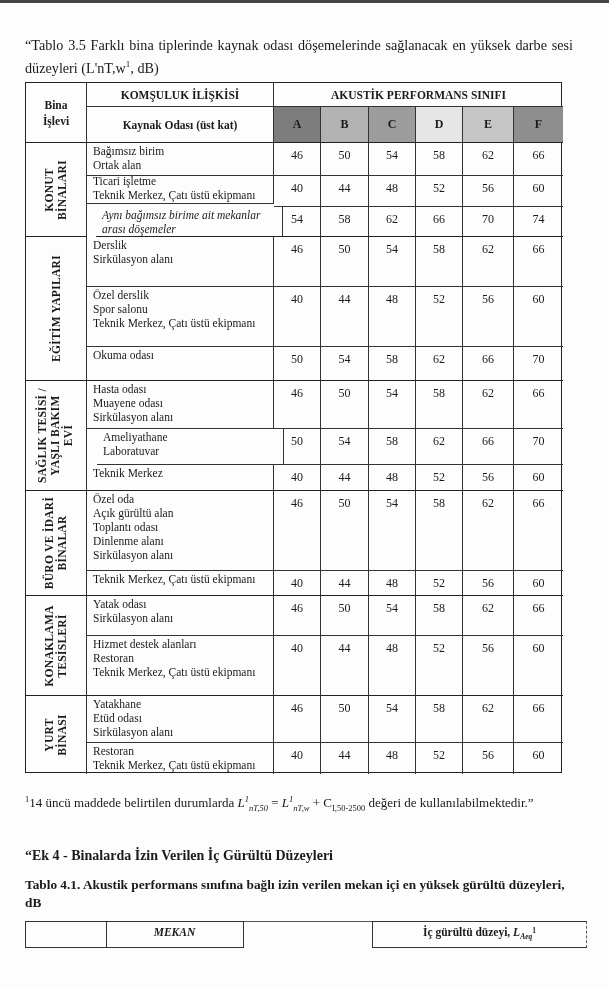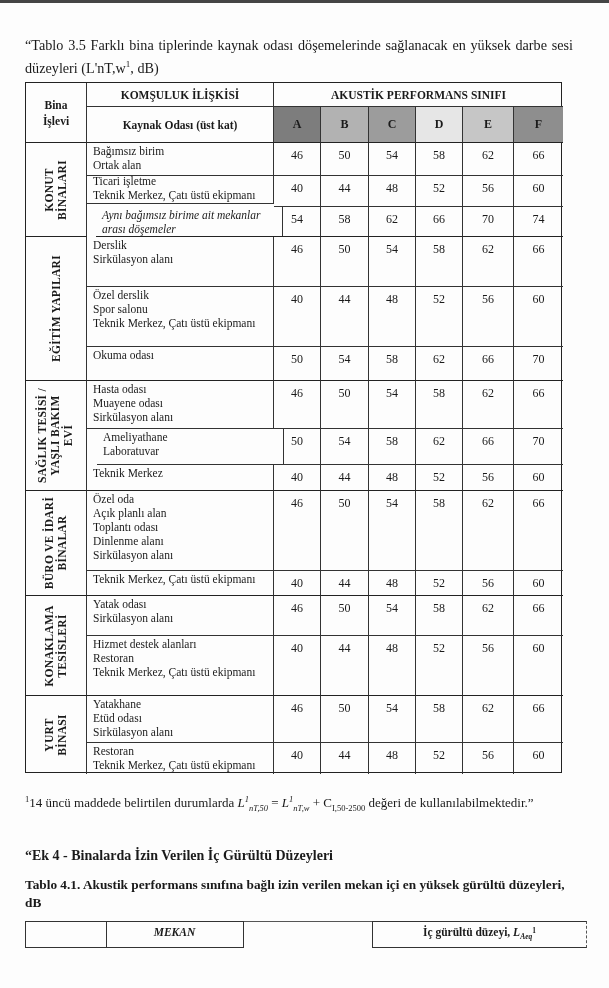--- a/index.html
+++ b/index.html
@@ -186,21 +186,21 @@
     <div class="cell val" style="left: 437px; top: 382px; width: 51px; height: 26px; border-bottom: 1.6px solid rgb(34, 34, 34);">56</div>
     <div class="cell val" style="left: 488px; top: 382px; width: 49px; height: 26px; border-bottom: 1.6px solid rgb(34, 34, 34); border-right: none;">60</div>
     <div class="group-label" style="left: 0px; top: 408px; width: 61px; height: 105px;">
       <span>
         <div>BÜRO VE İDARİ</div>
         <div>BİNALAR</div>
       </span>
     </div>
     <div class="cell rooms" style="left: 61px; top: 408px; width: 187px; height: 80px;">
       <div>Özel oda</div>
-      <div>Açık planlı alan</div>
+      <div>Açık gürültü alan</div>
       <div>Toplantı odası</div>
       <div>Dinlenme alanı</div>
       <div>Sirkülasyon alanı</div>
     </div>
     <div class="cell val" style="left: 248px; top: 408px; width: 47px; height: 80px;">46</div>
     <div class="cell val" style="left: 295px; top: 408px; width: 48px; height: 80px;">50</div>
     <div class="cell val" style="left: 343px; top: 408px; width: 47px; height: 80px;">54</div>
     <div class="cell val" style="left: 390px; top: 408px; width: 47px; height: 80px;">58</div>
     <div class="cell val" style="left: 437px; top: 408px; width: 51px; height: 80px;">62</div>
     <div class="cell val" style="left: 488px; top: 408px; width: 49px; height: 80px; border-right: none;">66</div>

